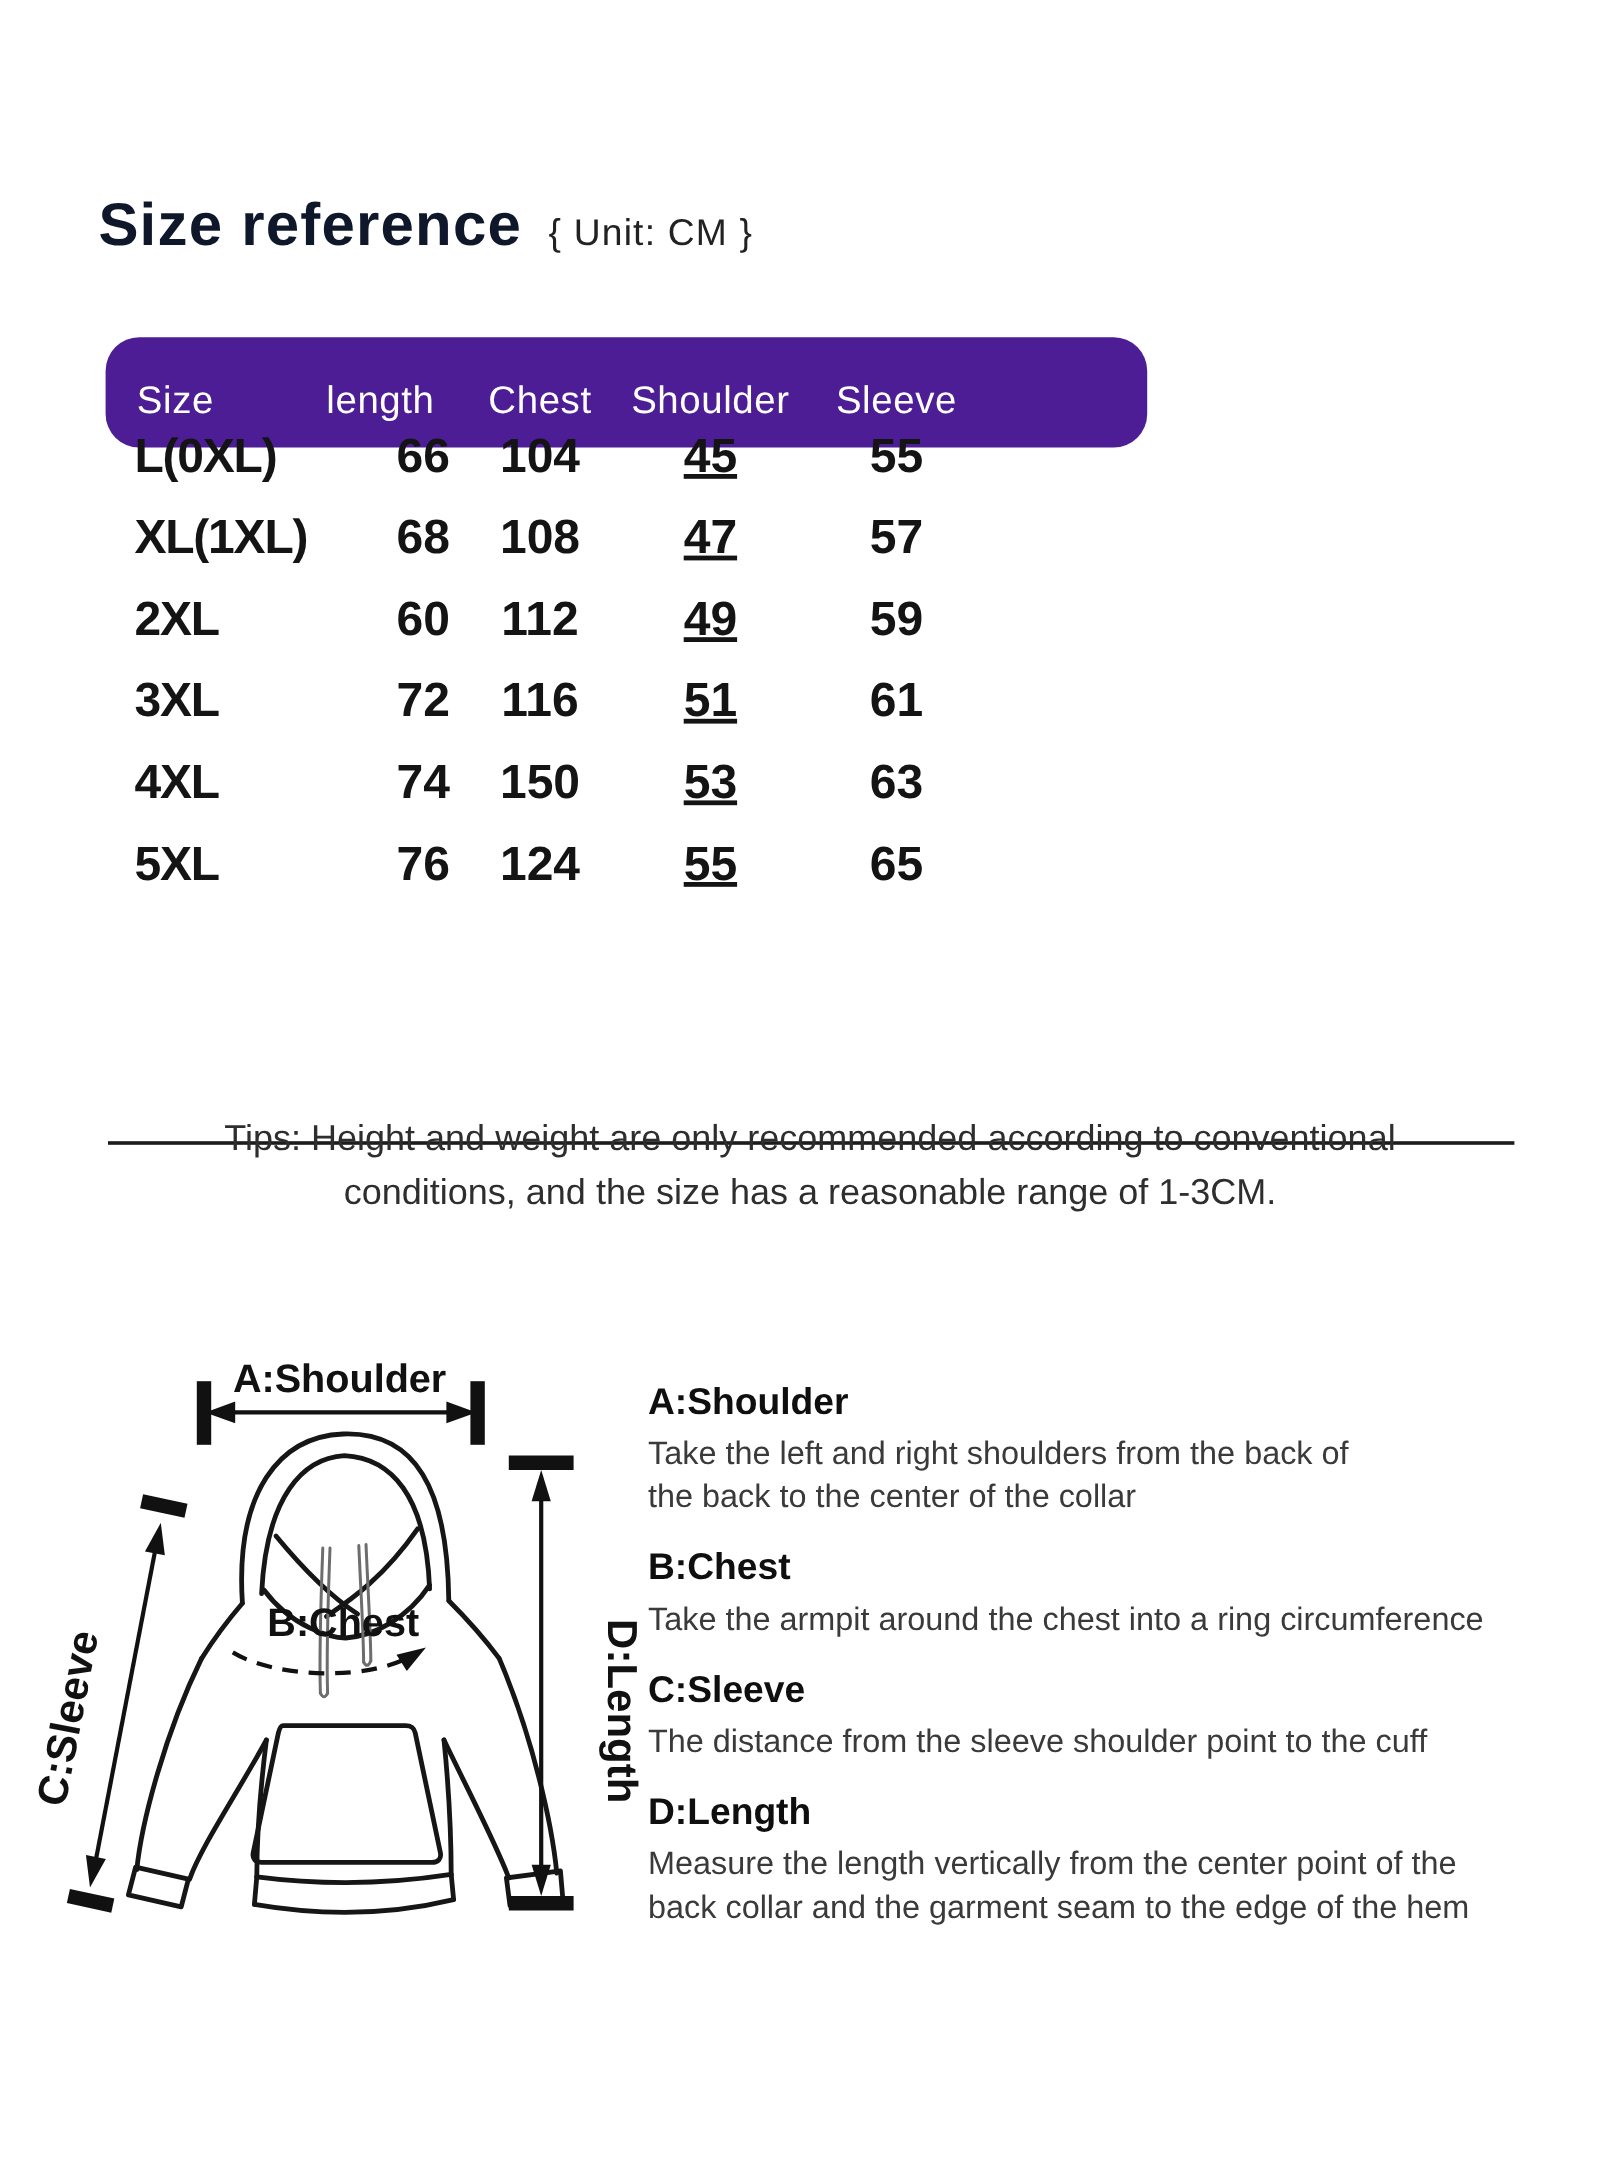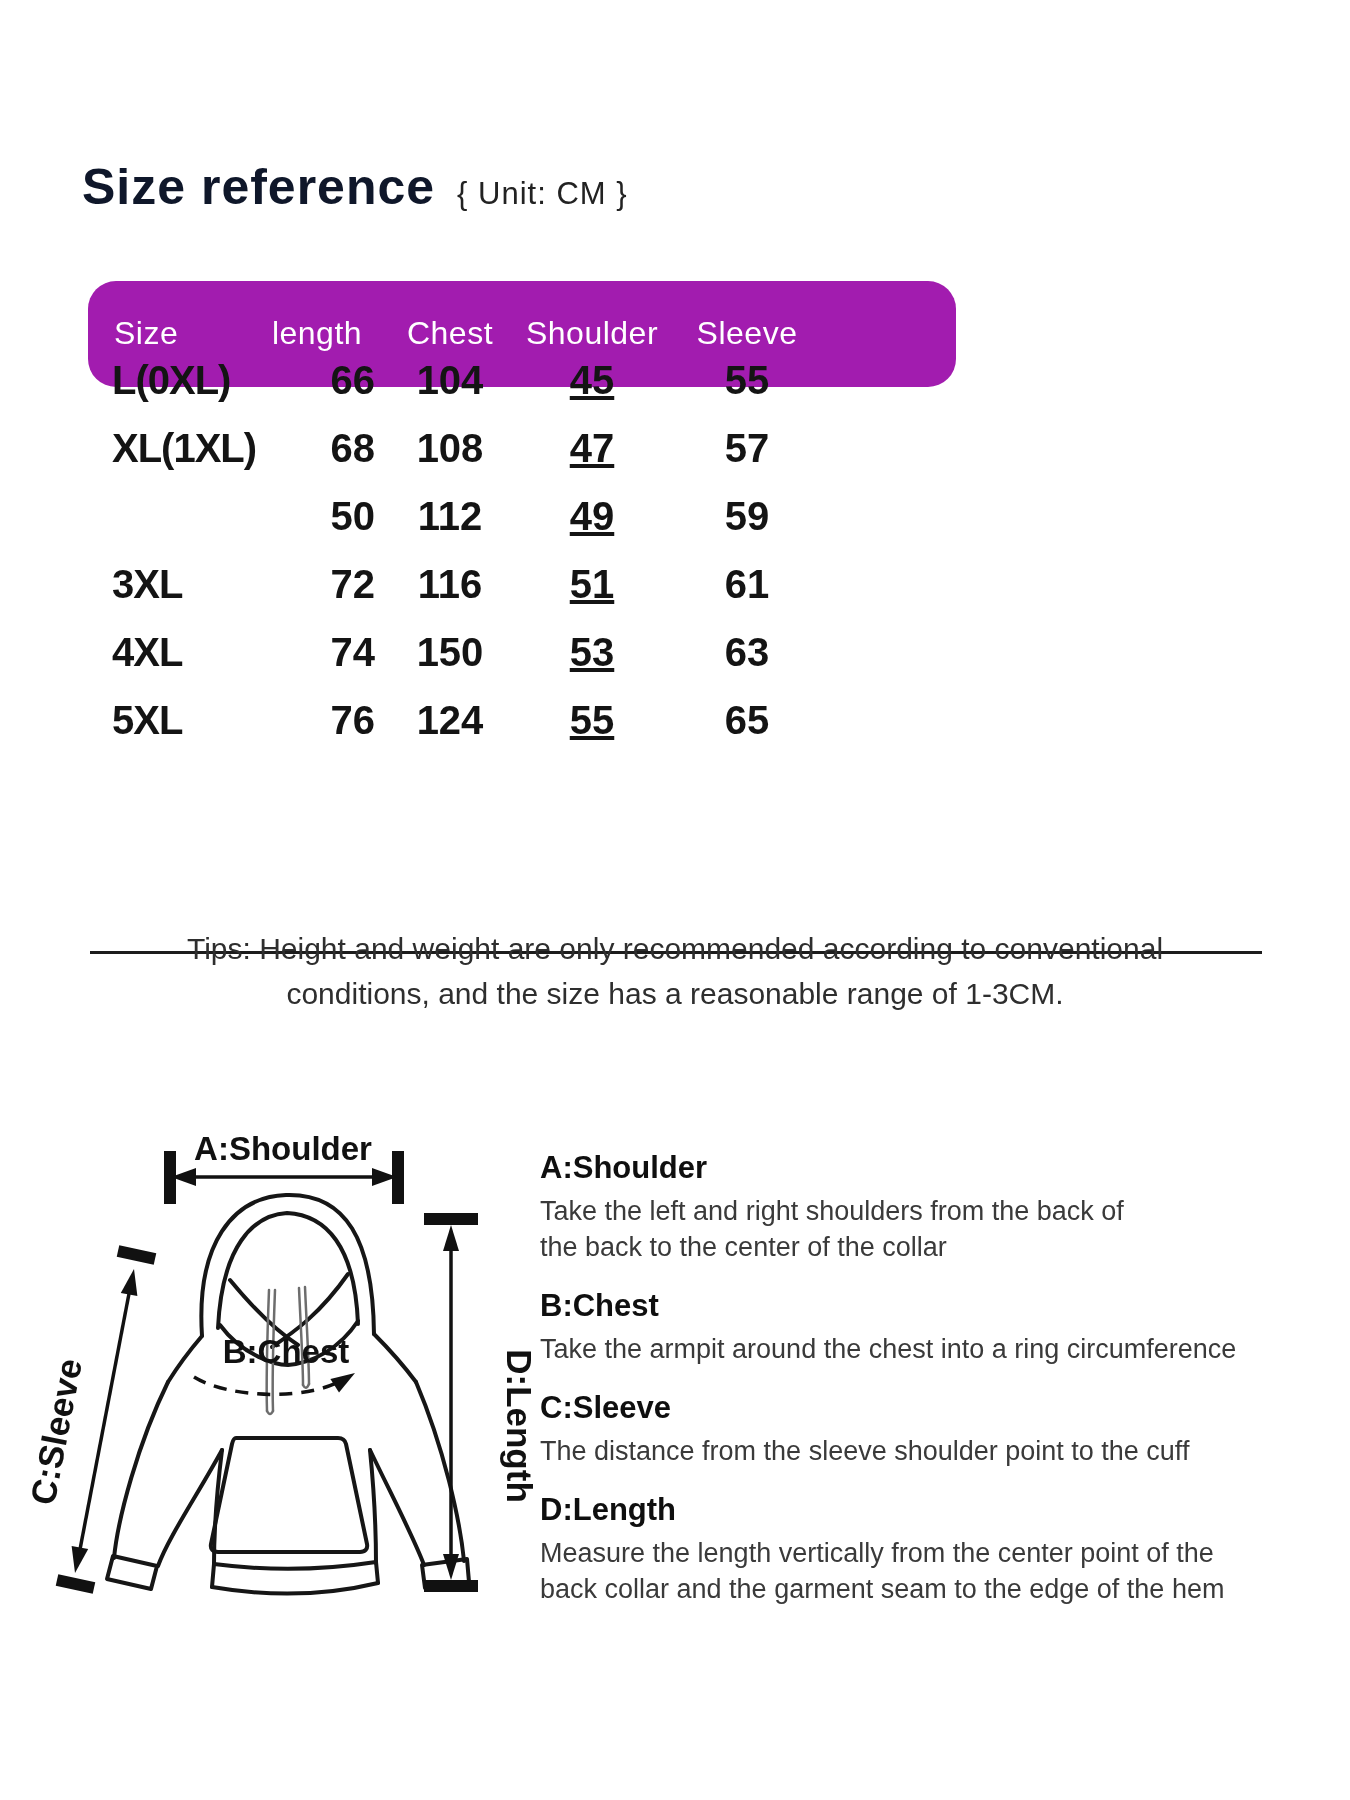--- a/index.html
+++ b/index.html
@@ -6,22 +6,22 @@
   .page{
     position:relative;width:1350px;height:1800px;background:#ffffff;
     font-family:"Liberation Sans",sans-serif;color:#111;overflow:hidden;
   }
   
   .title-row{position:absolute;left:82px;top:158px;display:flex;align-items:baseline;white-space:nowrap;}
   .title-main{font-size:50px;font-weight:700;letter-spacing:1px;color:#0f172a;}
   .title-unit{font-size:31px;font-weight:400;color:#222;margin-left:22px;letter-spacing:1px;}
   
   .thead-bar{
-    position:absolute;left:88px;top:281px;width:868px;height:106px;
-    background:#a21caf;border-radius:28px;
+    position:absolute;left:88px;top:281px;width:868px;height:92px;
+    background:#4c1d95;border-radius:28px;
   }
   .thead-bar span{
     position:absolute;top:0;height:93px;line-height:104px;
     color:#fff;font-size:32px;font-weight:400;letter-spacing:.5px;
   }
   .h-size{left:26px;width:130px;text-align:left;}
   .h-length{left:154px;width:150px;text-align:center;}
   .h-chest{left:287px;width:150px;text-align:center;}
   .h-shoulder{left:419px;width:170px;text-align:center;}
   .h-sleeve{left:584px;width:150px;text-align:center;}
@@ -73,21 +73,22 @@
       <span class="c4">55</span>
     </div>
     <div class="trow" style="top:68px">
       <span class="c0">XL(1XL)</span>
       <span class="c1">68</span>
       <span class="c2">108</span>
       <span class="c3">47</span>
       <span class="c4">57</span>
     </div>
     <div class="trow" style="top:136px">
-      <span class="c1">50</span>
+      <span class="c0">2XL</span>
+      <span class="c1">60</span>
       <span class="c2">112</span>
       <span class="c3">49</span>
       <span class="c4">59</span>
     </div>
     <div class="trow" style="top:204px">
       <span class="c0">3XL</span>
       <span class="c1">72</span>
       <span class="c2">116</span>
       <span class="c3">51</span>
       <span class="c4">61</span>

